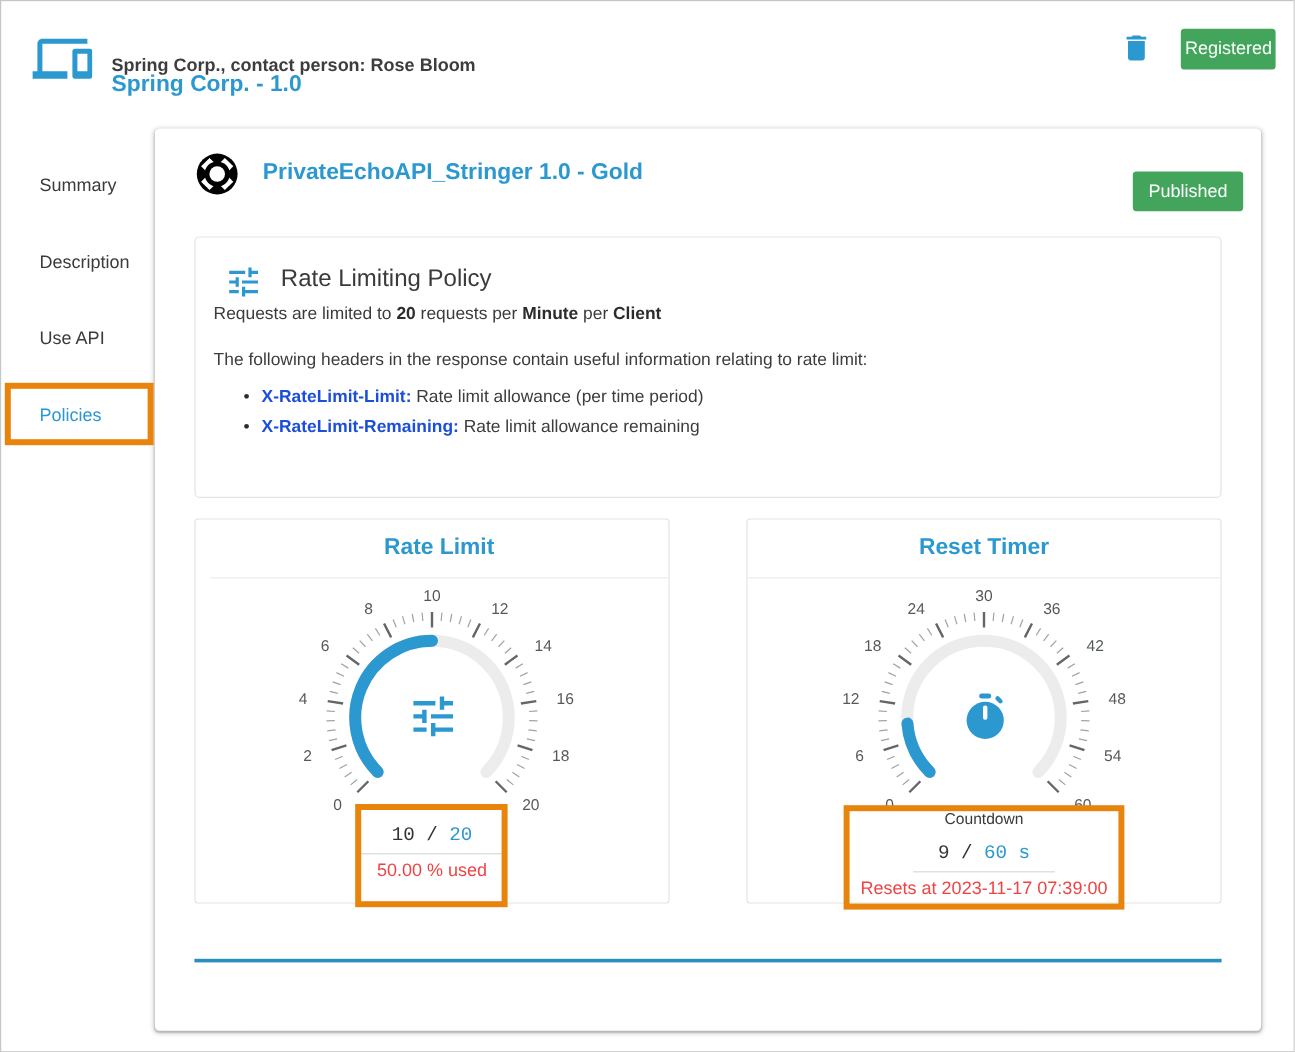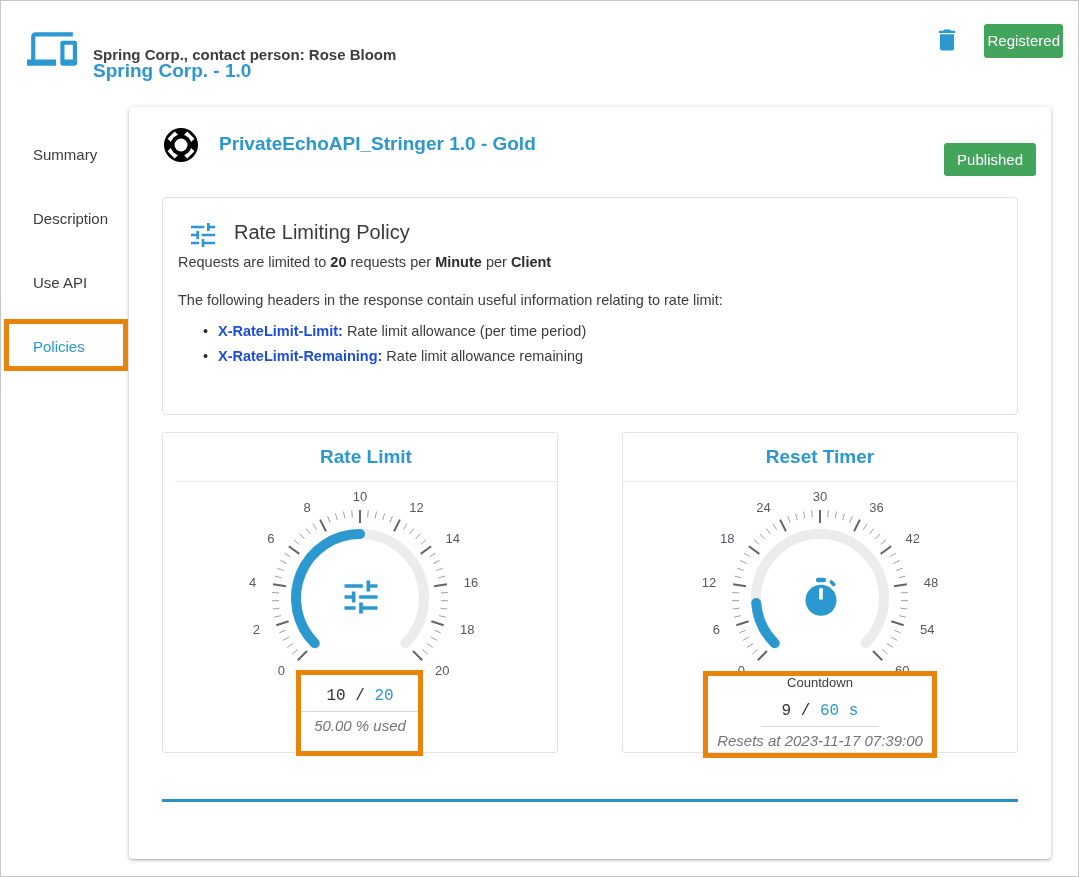--- a/index.html
+++ b/index.html
@@ -41,21 +41,21 @@
   .gauge-card-header{height:48px;line-height:48px;text-align:center;font-size:19px;font-weight:bold;color:var(--accent);border-bottom:1px solid #ececec;}
   .gauge-svg{position:absolute;left:47px;top:53px;}
   .gauge-center-icon{position:absolute;color:var(--accent);}
   .icon-pos-tune{left:176px;top:142px;}
   .icon-pos-timer{left:178px;top:144px;}
   .gauge-stats{position:absolute;left:0;right:0;top:242px;text-align:center;}
   .stat-label{font-size:13px;color:#3a3a3a;}
   .stat-value{font-size:16px;color:#333;margin-top:12px;font-family:Liberation Mono, monospace;}
   .stat-value .max{color:var(--accent);}
   .stat-divider{width:118px;height:1px;background:#d9d9d9;margin:6px auto 5px auto;}
-  .stat-footer{font-size:15px;color:#737373;font-style:italic;}
+  .stat-footer{font-size:15px;color:#ef4444;}
 
   .blue-hr{position:absolute;left:33px;top:692px;width:856px;height:3px;background:var(--divider-blue);}
 
   
   .annotation{position:absolute;border:5px solid var(--orange);pointer-events:none;z-index:20;box-sizing:border-box;}
   .ann-policies{left:3px;top:318px;width:124px;height:52px;}
   .ann-usage{left:295px;top:669px;width:127px;height:86px;}
   .ann-countdown{left:702px;top:670px;width:234px;height:87px;}
 </style>
 </head>

